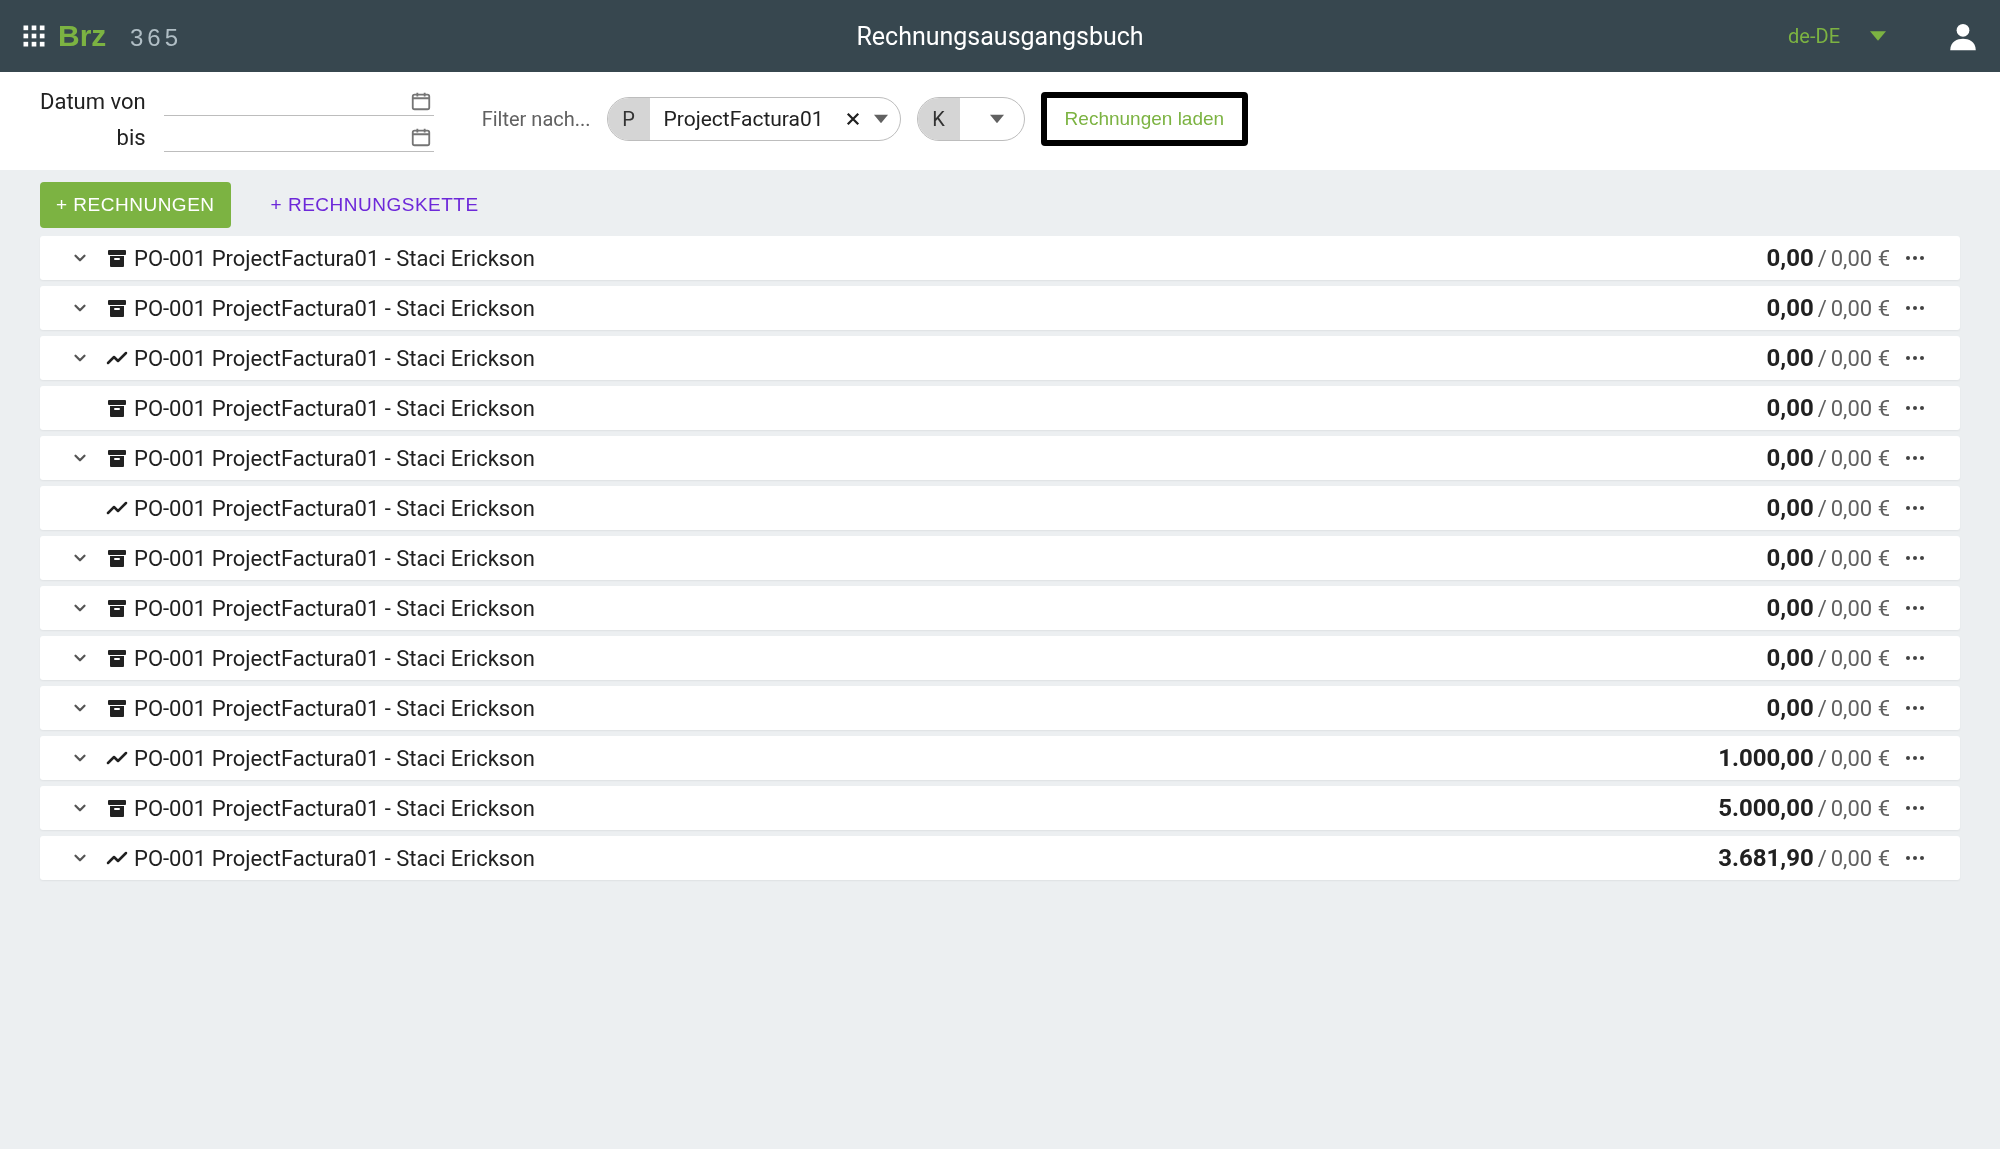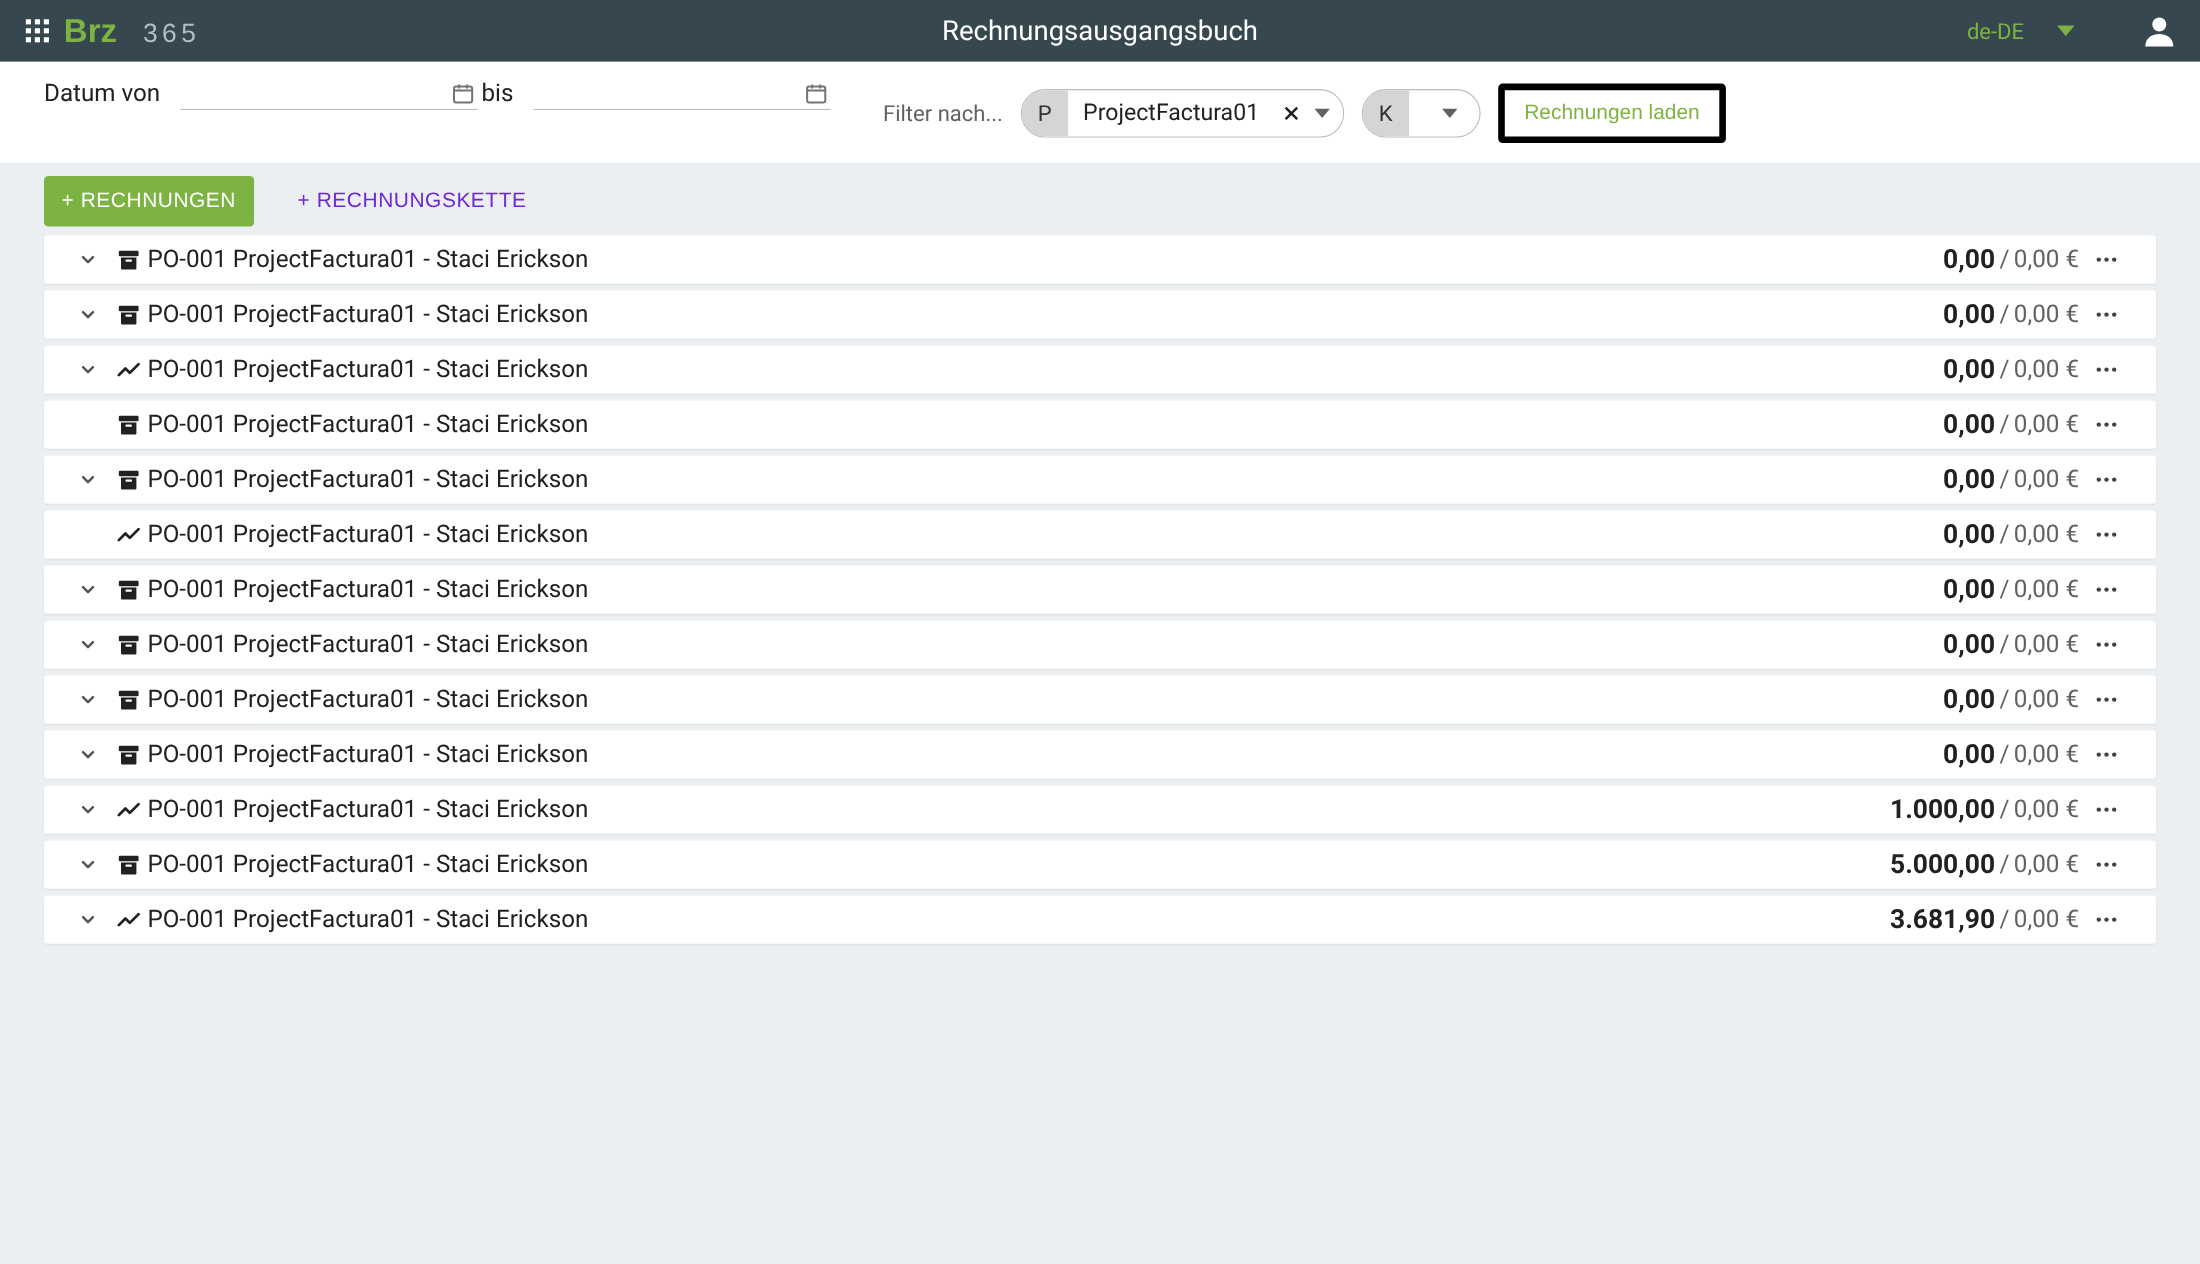--- a/index.html
+++ b/index.html
@@ -1,20 +1,20 @@
 <!DOCTYPE html>
 <html><head>
 <meta charset="utf-8">
 <style>
   * { box-sizing: border-box; margin: 0; padding: 0; }
   body { font-family: Roboto, Arial, sans-serif; background: #eceff1; width: 2000px; }
   
   .topbar {
     background: #37474f;
-    height: 56px;
+    height: 72px;
     display: flex;
     align-items: center;
     padding: 0 20px;
     position: relative;
   }
   .apps-grid-icon { color: #fff; margin-right: 10px; display: flex; }
   .logo { display: flex; align-items: center; }
   .page-title { 
     position: absolute; 
     left: 50%; 
@@ -34,21 +34,21 @@
   .locale-select .arrow { margin-left: 30px; }
   .user-icon { color: #fff; margin-left: 60px; display: flex; }
 
   .filter-bar {
     background: #fff;
     padding: 14px 40px 18px 40px;
     display: flex;
     align-items: flex-start;
     gap: 50px;
   }
-  .date-block { display: flex; flex-direction: row; gap: 6px; }
+  .date-block { display: flex; flex-direction: column; gap: 6px; }
   .date-row {
     display: flex; align-items: center; justify-content: flex-end;
   }
   .date-label { font-size: 22px; color: #212121; margin-right: 18px; }
   .date-input {
     width: 270px; border: none; border-bottom: 1px solid #bdbdbd; 
     height: 30px; font-size: 18px; padding: 4px 2px; background: transparent;
   }
   .cal-icon { margin-left: -24px; color: #757575; }
   

